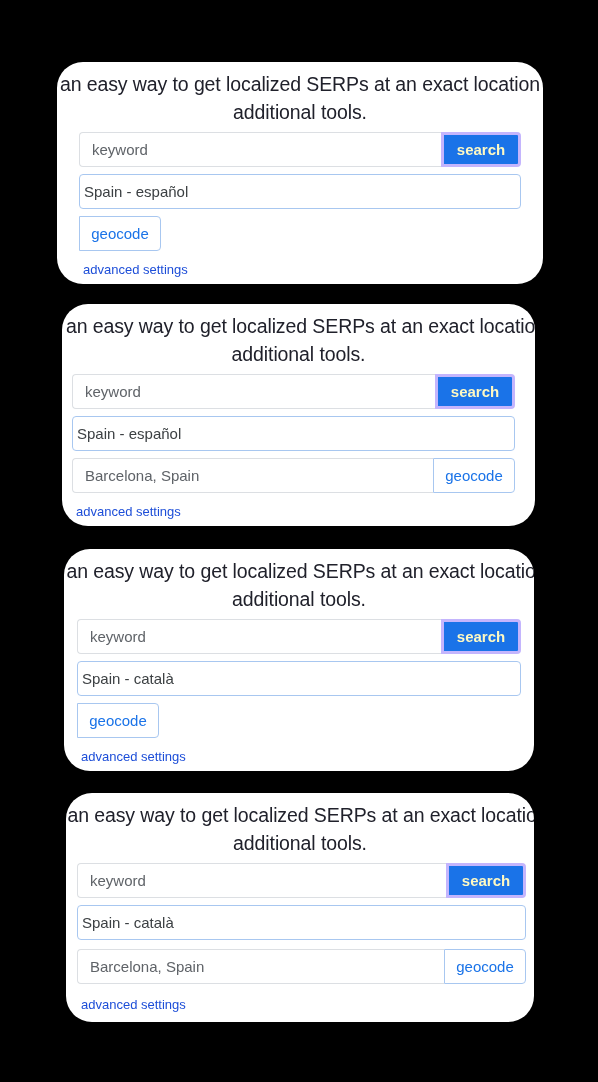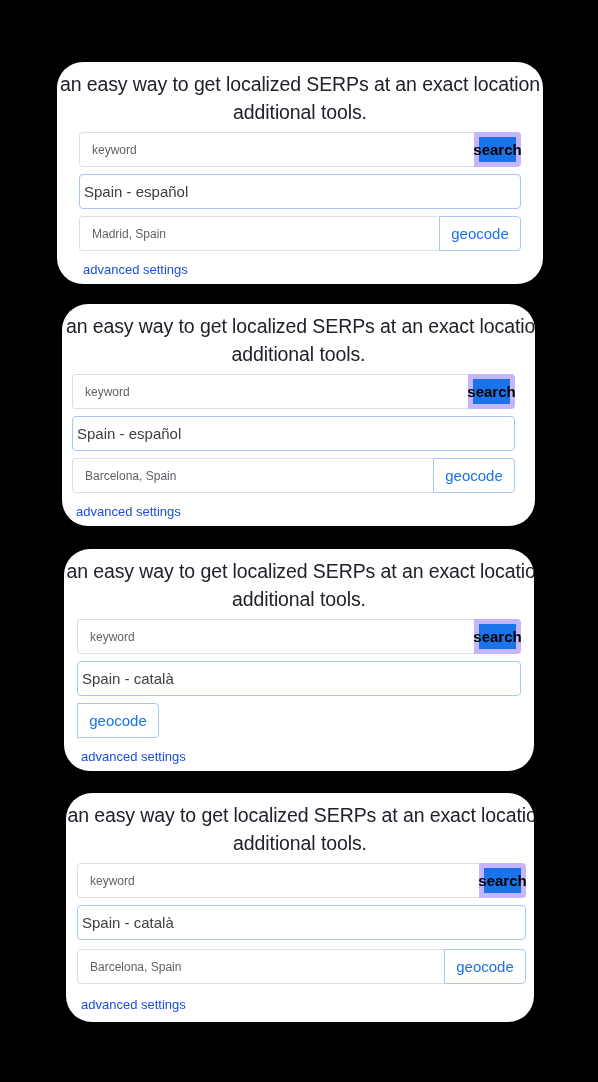--- a/index.html
+++ b/index.html
@@ -61,21 +61,21 @@
 
   .field {
     flex: 1 1 auto;
     display: flex;
     align-items: center;
     box-sizing: border-box;
     border: 1px solid #dcdfe3;
     border-radius: 4px;
     background: #ffffff;
     padding: 0 12px;
-    font-size: 12px;
+    font-size: 15px;
     color: #5f6368;
     overflow: hidden;
     white-space: nowrap;
   }
 
   .field.keyword {
     border-radius: 4px 0 0 4px;
     border-right: none;
   }
 
@@ -83,26 +83,26 @@
     border-radius: 4px 0 0 4px;
     border-right: none;
   }
 
   .btn-search {
     flex: 0 0 auto;
     display: flex;
     align-items: center;
     justify-content: center;
     box-sizing: border-box;
-    width: 47px;
+    width: 80px;
     background: #1a73e8;
-    color: #000000;
+    color: #fef9c3;
     font-size: 15px;
     font-weight: 700;
-    border: 5px solid #c4b5fd;
+    border: 3px solid #c4b5fd;
     border-radius: 0 4px 4px 0;
     cursor: pointer;
   }
 
   .btn-geocode {
     flex: 0 0 auto;
     display: flex;
     align-items: center;
     justify-content: center;
     box-sizing: border-box;
@@ -150,21 +150,20 @@
     </div>
 
     <div class="row" style="left:22px; top:70px; width:442px;">
       <div class="field keyword">keyword</div>
       <div class="btn-search">search</div>
     </div>
 
     <div class="select-lang" style="left:22px; top:112px; width:442px;">Spain - español</div>
 
     <div class="row" style="left:22px; top:154px; width:442px;">
-      <div class="field geo">Madrid, Spain</div>
       <div class="btn-geocode">geocode</div>
     </div>
 
     <div class="adv" style="left:26px; top:200px;">advanced settings</div>
   </div>
 </div>
 
 <div class="card" style="left:62px; top:304px; width:473px; height:222px;">
   <div class="card-inner">
     <div class="intro" style="top:8px;">

